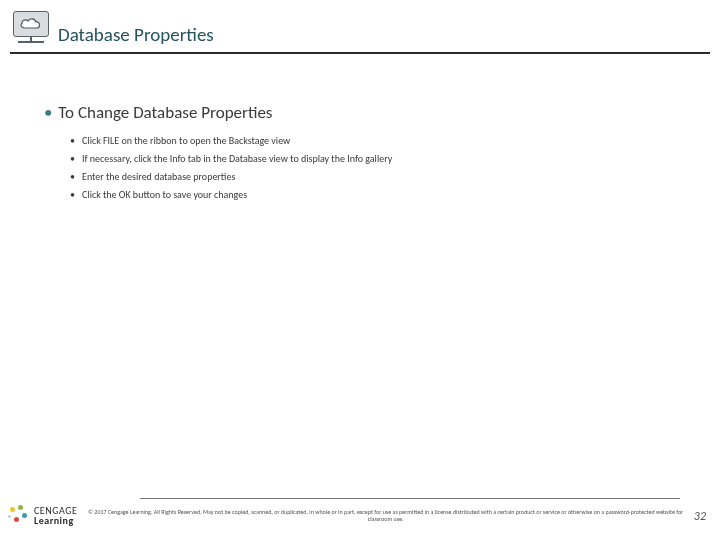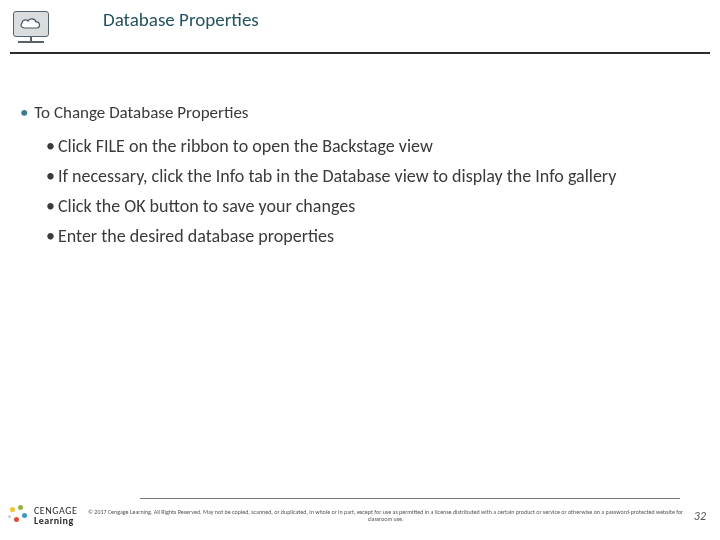--- a/index.html
+++ b/index.html
@@ -6,23 +6,22 @@
   body {
     width: 720px;
     height: 540px;
     font-family: Calibri, Arial, sans-serif;
     background: #fff;
     position: relative;
     overflow: hidden;
   }
   .header {
     display: flex;
-    align-items: flex-start;
+    align-items: flex-end;
     padding: 8px 10px 0 10px;
-    gap: 45px;
   }
   .icon-wrap {
     width: 42px;
     height: 38px;
     display: flex;
     flex-direction: column;
     align-items: center;
     justify-content: center;
     margin-right: 6px;
   }
@@ -44,36 +43,37 @@
     font-weight: 400;
   }
   .hr-line {
     margin: 6px 10px 0 10px;
     height: 2px;
     background: #2b2b2b;
   }
   .content {
     padding: 48px 20px 0 20px;
     color: #3a3a3a;
+    margin-left: 24px;
   }
   .main-bullet {
     font-size: 17px;
     font-weight: 400;
     margin-bottom: 10px;
   }
   .main-bullet .dot {
     color: #3b7d8a;
     margin-right: 2px;
   }
   .sub-list {
     list-style: none;
     padding-left: 26px;
   }
   .sub-list li {
-    font-size: 18px;
+    font-size: 10px;
     line-height: 1.5;
     margin-bottom: 3px;
     position: relative;
     padding-left: 12px;
   }
   .sub-list li::before {
     content: "•";
     position: absolute;
     left: 0;
     top: 0;
@@ -151,22 +151,22 @@
   </div>
   <div class="title">Database Properties</div>
 </div>
 <div class="hr-line"></div>
 
 <div class="content">
   <div class="main-bullet"><span class="dot">•</span> <span>To Change Database Properties</span></div>
   <ul class="sub-list">
     <li>Click FILE on the ribbon to open the Backstage view</li>
     <li>If necessary, click the Info tab in the Database view to display the Info gallery</li>
+    <li>Enter the desired database properties</li>
     <li>Click the OK button to save your changes</li>
-    <li>Enter the desired database properties</li>
   </ul>
 </div>
 
 <div class="footer">
   <div class="footer-rule"></div>
   <div class="logo">
     <div class="logo-mark">
       <span style="background:#f4c430;left:2px;top:2px;"></span>
       <span style="background:#8fb53f;left:10px;top:0;"></span>
       <span style="background:#3b9bbf;left:14px;top:8px;"></span>

